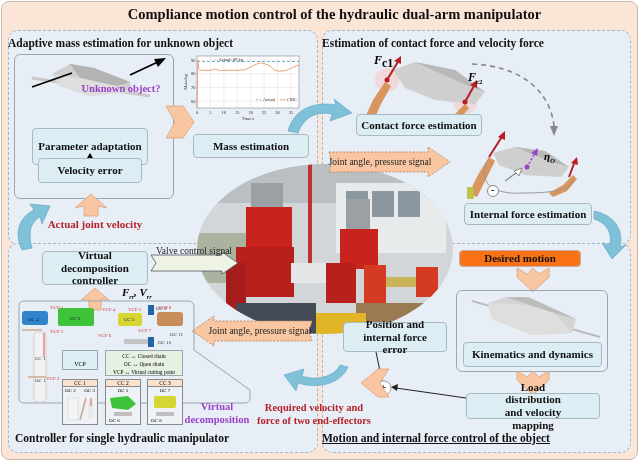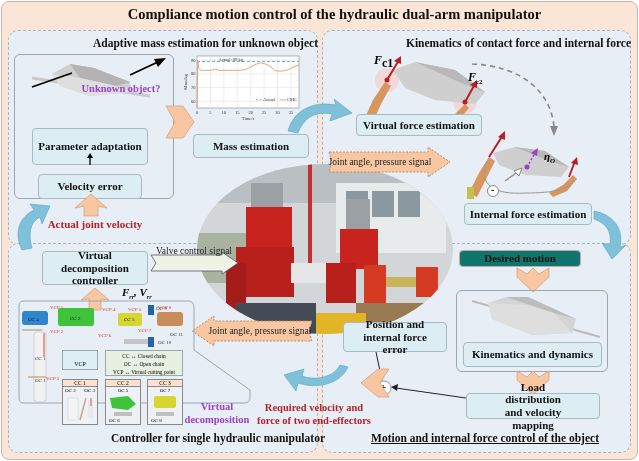--- a/index.html
+++ b/index.html
@@ -1,21 +1,21 @@
 <!DOCTYPE html>
 <html><head>
 <meta charset="utf-8">
 <style>
   * { box-sizing: border-box; margin: 0; padding: 0; }
   html, body { width: 639px; height: 461px; overflow: hidden; background: #fff; }
   body { font-family: "Liberation Serif", serif; position: relative; }
   .outer { position: absolute; left: 1px; top: 1px; width: 637px; height: 459px; background: #fbe5d6; border: 1px solid #c9b8ad; border-radius: 8px; }
   .title { position: absolute; left: 15px; top: 6px; width: 639px; text-align: center; font-size: 14.5px; font-weight: bold; color: #111; }
   .quad { position: absolute; background: #e8eef6; border: 1.5px dashed #a9b3bf; border-radius: 10px; }
-  .qtitle { position: absolute; font-size: 11.5px; font-weight: bold; color: #111; white-space: nowrap; text-align: right; }
+  .qtitle { position: absolute; font-size: 11.5px; font-weight: bold; color: #111; white-space: nowrap; text-align: left; }
   .box { position: absolute; background: #dcedf3; border: 1px solid #a7b9c3; border-radius: 4px; font-size: 11px; font-weight: bold; color: #111; display: flex; align-items: center; justify-content: center; text-align: center; line-height: 1.15; }
   .frame { position: absolute; border: 1px solid #9aa6b2; border-radius: 6px; }
   .red-lbl { position: absolute; font-size: 11px; font-weight: bold; color: #b3222a; text-align: center; white-space: nowrap; line-height: 1.2; }
   .purple-lbl { position: absolute; font-size: 11px; font-weight: bold; color: #9b41c9; text-align: center; line-height: 1.2; }
   .sig { position: absolute; font-size: 10px; color: #222; display: flex; align-items: center; justify-content: center; white-space: nowrap; }
   svg { position: absolute; overflow: visible; }
   .small { font-family: "Liberation Serif", serif; }
 </style>
 </head>
 <body>
@@ -43,21 +43,21 @@
   <line x1="100" y1="20" x2="130" y2="6" stroke="#000" stroke-width="1.8"></line>
   <polygon points="136,3 124,4 128,12" fill="#000"></polygon>
 </svg>
 <div class="purple-lbl" style="left:76px;top:83px;width:90px;font-size:10.5px;">Unknown object?</div>
 
 <div class="box" style="left:32px;top:128px;width:116px;height:37px;">Parameter adaptation</div>
 <svg style="left:86px;top:153px;" width="8" height="12" viewBox="0 0 8 12">
   <line x1="4" y1="12" x2="4" y2="4" stroke="#000" stroke-width="1.3"></line>
   <polygon points="4,0 1,5 7,5" fill="#000"></polygon>
 </svg>
-<div class="box" style="left:38px;top:174px;width:104px;height:25px;">Velocity error</div>
+<div class="box" style="left:38px;top:158px;width:104px;height:25px;">Velocity error</div>
 
 <svg style="left:74px;top:193px;" width="34" height="24" viewBox="0 0 34 24">
   <polygon points="17,1 33,15 24,13 24,23 10,23 10,13 1,15" fill="#f8c6a0" stroke="#d9a37e" stroke-width="0.8"></polygon>
 </svg>
 <div class="red-lbl" style="left:40px;top:218px;width:110px;">Actual joint velocity</div>
 
 <svg style="left:165px;top:105px;" width="30" height="34" viewBox="0 0 30 34">
   <polygon points="1,1 18,1 29,17 18,33 1,33 10,17" fill="#f8c6a0" stroke="#d9a37e" stroke-width="0.8"></polygon>
 </svg>
 
@@ -100,21 +100,21 @@
 
 <div class="box" style="left:193px;top:134px;width:116px;height:24px;">Mass estimation</div>
 
 <svg style="left:284px;top:95px;" width="70" height="40" viewBox="0 0 70 40">
   <path d="M4,36 C10,14 30,6 52,10 L50,4 L68,18 L46,26 L48,19 C32,16 20,22 14,38 Z" fill="#7fc1d9" stroke="#5aa3bf" stroke-width="0.6"></path>
 </svg>
 <svg style="left:12px;top:200px;" width="40" height="52" viewBox="0 0 40 52">
   <path d="M10,50 C2,34 6,18 22,10 L18,4 L38,6 L30,24 L28,17 C18,22 16,34 20,48 Z" fill="#7fc1d9" stroke="#5aa3bf" stroke-width="0.6"></path>
 </svg>
 
-<div class="qtitle" style="left:322px;top:37px;width:309px;">Kinematics of contact force and internal force</div>
+<div class="qtitle" style="left:322px;top:37px;width:309px;">Estimation of contact force and velocity force</div>
 
 <svg style="left:355px;top:52px;" width="150" height="80" viewBox="0 0 150 80">
   <circle cx="32" cy="28" r="12" fill="#f5cfcf" opacity="0.7"></circle>
   <circle cx="110" cy="50" r="12" fill="#f5cfcf" opacity="0.7"></circle>
   <polygon points="38,18 60,10 100,18 130,40 120,52 80,48 50,36" fill="#cfcfcf"></polygon>
   <polygon points="60,10 100,18 130,40 104,30" fill="#b8b8b8"></polygon>
   <path d="M8,70 L18,48 L30,30 L36,34 L26,52 L16,74 Z" fill="#d8955e"></path>
   <rect x="6" y="62" width="8" height="14" fill="#c2c24a"></rect>
   <path d="M80,76 L96,66 L110,52 L114,56 L102,70 L86,78 Z" fill="#d8955e"></path>
   <circle cx="32" cy="28" r="2.5" fill="#b81e25"></circle>
@@ -127,21 +127,21 @@
 <div style="position:absolute;left:374px;top:53px;font-size:12px;font-weight:bold;font-style:italic;">
   <span>F</span><sub style="font-size:12px;font-style:normal;">c1</sub>
 </div>
 <div style="position:absolute;left:468px;top:70px;font-size:12px;font-weight:bold;font-style:italic;">
   <span>F</span><sub style="font-size:7px;font-style:normal;">c2</sub>
 </div>
 <svg style="left:470px;top:60px;" width="100" height="80" viewBox="0 0 100 80">
   <path d="M2,4 C50,6 80,30 84,66" fill="none" stroke="#888" stroke-width="1.6" stroke-dasharray="5,4"></path>
   <polygon points="84,76 80,66 88,66" fill="#888"></polygon>
 </svg>
-<div class="box" style="left:356px;top:114px;width:126px;height:22px;">Virtual force estimation</div>
+<div class="box" style="left:356px;top:114px;width:126px;height:22px;">Contact force estimation</div>
 
 <svg style="left:465px;top:135px;" width="120" height="70" viewBox="0 0 120 70">
   <polygon points="28,18 50,12 80,16 104,32 96,42 60,40 34,30" fill="#cfcfcf"></polygon>
   <polygon points="50,12 80,16 104,32 84,26" fill="#b8b8b8"></polygon>
   <path d="M4,58 L14,38 L24,22 L30,26 L22,42 L12,62 Z" fill="#d8955e"></path>
   <rect x="2" y="52" width="7" height="12" fill="#c2c24a"></rect>
   <path d="M84,58 L98,50 L108,40 L112,44 L102,56 L88,62 Z" fill="#d8955e"></path>
   <line x1="24" y1="22" x2="38" y2="0" stroke="#b81e25" stroke-width="2"></line>
   <polygon points="40,-4 33,2 40,5" fill="#b81e25"></polygon>
   <line x1="104" y1="42" x2="110" y2="26" stroke="#b81e25" stroke-width="2"></line>
@@ -298,21 +298,21 @@
     <rect x="4" y="2" width="22" height="12" rx="2" fill="#d6d632"></rect>
     <rect x="6" y="18" width="18" height="4" fill="#bfbfbf"></rect>
   </svg>
   <div style="position:absolute;left:3px;bottom:1px;font-size:5px;">OC 8</div>
 </div>
 
 <div class="purple-lbl" style="left:184px;top:401px;width:66px;font-size:10.5px;white-space:normal;">Virtual decomposition</div>
 
 <div class="qtitle" style="left:8px;top:432px;width:310px;margin-left:7px;">Controller for  single hydraulic manipulator</div>
 
-<div class="box" style="left:459px;top:250px;width:122px;height:17px;background:#0f766e;border-color:#c9a9a9;">Desired motion</div>
+<div class="box" style="left:459px;top:250px;width:122px;height:17px;background:#f97316;border-color:#c9a9a9;">Desired motion</div>
 <svg style="left:516px;top:267px;" width="34" height="26" viewBox="0 0 34 26">
   <polygon points="1,1 11,7 17,1 23,7 33,1 33,10 17,25 1,10" fill="#f8c6a0" stroke="#d9a37e" stroke-width="0.8"></polygon>
 </svg>
 <div class="frame" style="left:456px;top:290px;width:152px;height:82px;"></div>
 <svg style="left:468px;top:293px;" width="135" height="48" viewBox="0 0 135 48">
   <line x1="4" y1="8" x2="132" y2="44" stroke="#bbb" stroke-width="2"></line>
   <polygon points="20,10 38,4 60,4 108,26 104,40 64,42 24,26" fill="#d4d4d4"></polygon>
   <polygon points="38,4 60,4 108,26 86,20" fill="#bcbcbc"></polygon>
   <polygon points="24,26 64,42 104,40 86,20 60,12 20,10" fill="#dedede"></polygon>
 </svg>

